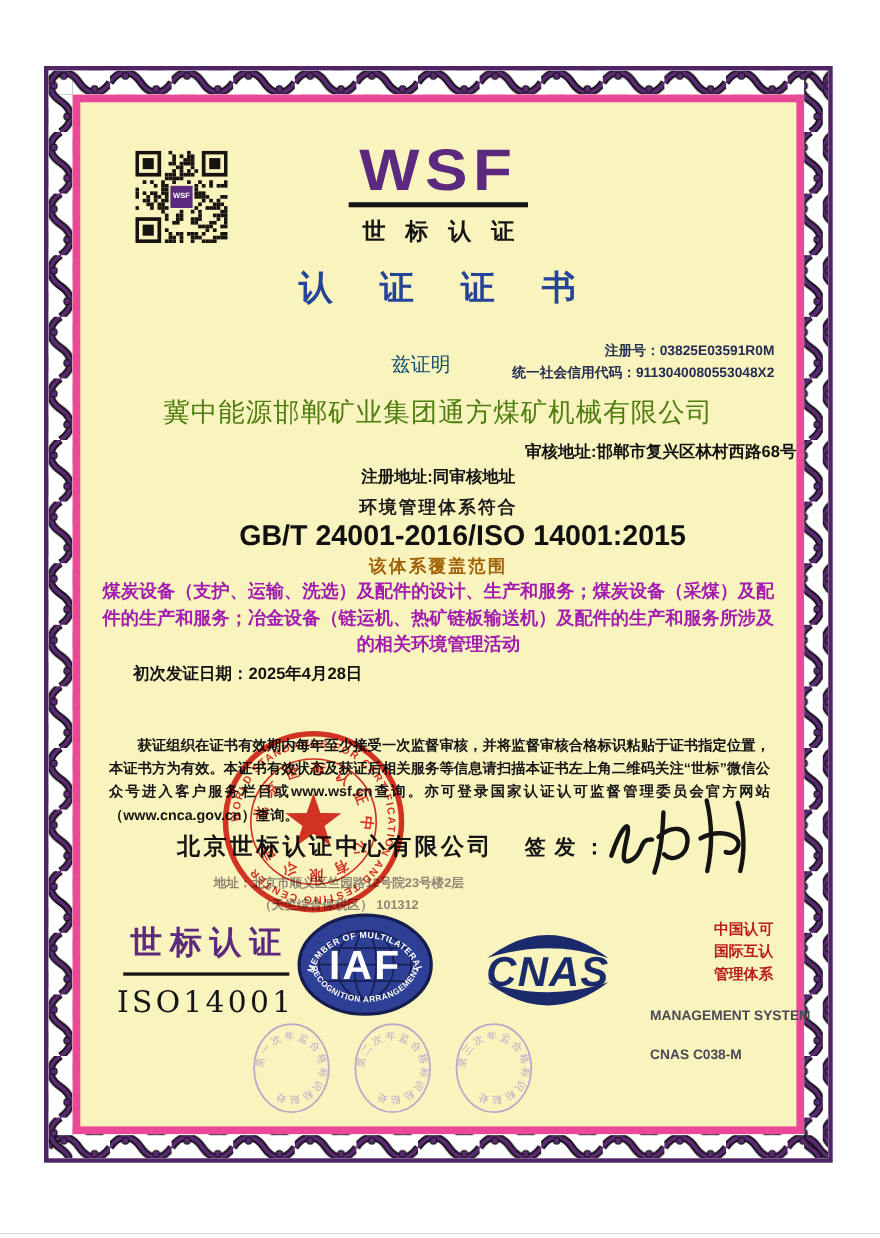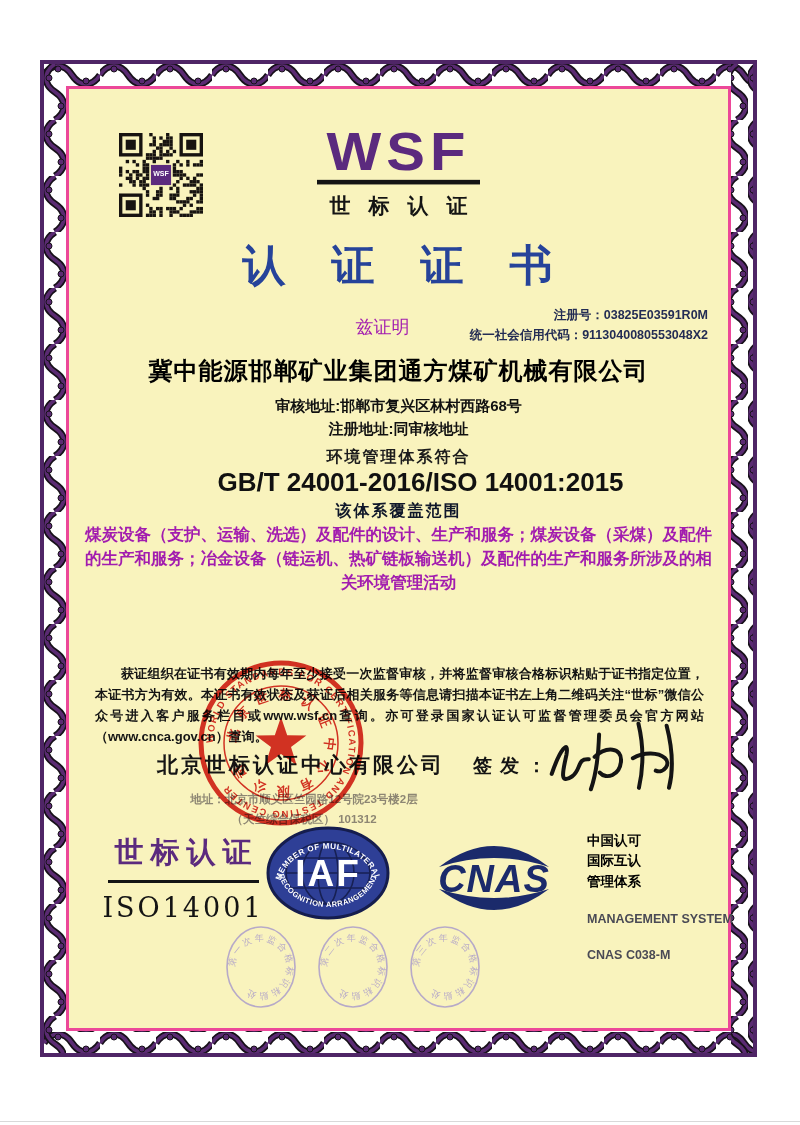--- a/index.html
+++ b/index.html
@@ -2,42 +2,42 @@
 <html><head>
 <meta charset="utf-8">
 <style>
   html,body{margin:0;padding:0;width:800px;height:1125px;background:#ffffff;
     font-family:"Liberation Sans",sans-serif;position:relative;overflow:hidden;}
   
   .frame{position:absolute;left:40px;top:60px;width:709px;height:989px;
     border:4px solid #4f2566;background:#fff;}
   .frame svg.band{position:absolute;left:0;top:0;width:100%;height:100%;}
   .inner{position:absolute;left:22px;top:22px;right:22px;bottom:22px;
-    border:3px solid #ec4899;background:#f9f3bd;}
+    border:7px solid #ec4899;background:#f9f3bd;}
   .content{position:absolute;left:0;top:0;right:0;bottom:0;}
   .content > div{position:absolute;}
   .ctr{left:0;right:0;text-align:center;}
   
   .qr{left:50px;top:44px;width:84px;height:84px;}
   .wsf-logo{top:34px;}
   .wsf-text{display:inline-block;font-weight:bold;font-size:58px;line-height:0.95;
     color:#5b2a7e;letter-spacing:5px;border-bottom:5px solid #141414;padding:0 10px 4px 10px;
     transform:scaleY(.92);}
   .wsf-sub{font-size:21px;font-weight:bold;color:#141414;letter-spacing:18px;text-indent:18px;margin-top:5px;}
-  .title{top:148px;font-size:43px;font-weight:bold;color:#26439a;word-spacing:30px;letter-spacing:2px;}
-  .certify{top:226px;font-size:18px;color:#a21caf;transform:translateX(-16px);}
+  .title{top:148px;font-size:31px;font-weight:bold;color:#26439a;word-spacing:30px;letter-spacing:2px;}
+  .certify{top:226px;font-size:18px;color:#0c4a6e;transform:translateX(-16px);}
   .reg-block{top:216px;right:20px;width:292px;text-align:right;font-size:12.5px;
     font-weight:bold;color:#232c54;line-height:1.6;}
   
-  .company{top:266px;font-size:24px;font-weight:bold;color:#000000;letter-spacing:1px;}
-  .addr1{top:308px;font-size:15px;font-weight:bold;color:#111;}
+  .company{top:266px;font-size:24px;font-weight:normal;color:#4d7c0f;letter-spacing:1px;}
+  .addr1{top:308px;font-size:15px;font-weight:bold;color:#111;text-align:right;}
   .addr2{top:331px;font-size:15px;font-weight:bold;color:#111;}
   .sysline{top:358px;font-size:16px;font-weight:bold;color:#1c1c1c;letter-spacing:2px;}
   .stdcode{top:378px;font-size:26px;font-weight:bold;color:#111;margin-left:44px;}
-  .scopehead{top:412px;font-size:16px;font-weight:bold;color:#0f172a;letter-spacing:2px;}
+  .scopehead{top:412px;font-size:16px;font-weight:bold;color:#a16207;letter-spacing:2px;}
   .scope{top:434px;left:16px;right:16px;font-size:16.5px;font-weight:bold;color:#a21caf;
     line-height:1.45;text-align:center;}
   .date1{top:510px;left:48px;font-size:15px;font-weight:bold;color:#111;}
   .date2{top:535px;left:40px;font-size:15px;font-weight:bold;color:#111;}
   .notice{top:574px;left:26px;right:24px;font-size:13px;font-weight:bold;color:#141414;
     line-height:1.62;text-align:justify;text-indent:2em;}
   
   .issuer-name{top:662px;left:88px;font-size:21px;font-weight:bold;color:#141414;letter-spacing:3px;}
   .sign-label{top:664px;left:404px;font-size:19px;font-weight:bold;color:#141414;letter-spacing:8px;}
   .signature{top:622px;left:468px;width:170px;height:100px;}
@@ -45,21 +45,21 @@
     font-weight:bold;color:#8d8673;line-height:1.75;}
   
   .brand-block{top:744px;left:26px;width:176px;text-align:center;}
   .brand-name{display:inline-block;font-size:29px;font-weight:bold;color:#5b2a7e;
     letter-spacing:7px;text-indent:7px;border-bottom:3px solid #141414;padding-bottom:7px;}
   .brand-iso{font-family:"DejaVu Serif",serif;font-size:27px;font-weight:normal;color:#141414;
     letter-spacing:3px;margin-top:9px;}
   .iaf{top:736px;left:196px;width:126px;height:96px;}
   .cnas{top:748px;left:346px;width:158px;height:82px;}
   .accr{top:742px;left:518px;width:170px;text-align:left;}
-  .accr .cn{font-size:13.5px;color:#000000;font-weight:bold;line-height:1.5;}
+  .accr .cn{font-size:13.5px;color:#b91c1c;font-weight:bold;line-height:1.5;text-align:center;}
   .accr .en{font-size:12.5px;color:#4a4a55;font-weight:bold;line-height:1.45;margin-top:18px;}
   .stickers{top:834px;left:152px;width:360px;display:flex;gap:12px;}
   .stamp{left:124px;top:566px;width:176px;height:176px;opacity:.88;mix-blend-mode:multiply;}
   .scan-edge{position:absolute;left:0;right:0;bottom:3px;height:1px;background:#d9d9d9;}
 </style>
 </head>
 <body>
 
 <div class="frame">
   <svg class="band" width="709" height="989" viewBox="0 0 709 989" aria-hidden="true">
@@ -286,20 +286,21 @@
 
     <div class="ctr company">冀中能源邯郸矿业集团通方煤矿机械有限公司</div>
     <div class="ctr addr1">审核地址:邯郸市复兴区林村西路68号</div>
     <div class="ctr sysline">环境管理体系符合</div>
 
     <div class="ctr addr2">注册地址:同审核地址</div>
     <div class="ctr stdcode">GB/T 24001-2016/ISO 14001:2015</div>
     <div class="ctr scopehead">该体系覆盖范围</div>
     <div class="scope">煤炭设备（支护、运输、洗选）及配件的设计、生产和服务；煤炭设备（采煤）及配件的生产和服务；冶金设备（链运机、热矿链板输送机）及配件的生产和服务所涉及的相关环境管理活动</div>
 
+    <div class="date1">初次发证日期：2025年4月28日</div>
 
     <div class="notice">获证组织在证书有效期内每年至少接受一次监督审核，并将监督审核合格标识粘贴于证书指定位置，本证书方为有效。本证书有效状态及获证后相关服务等信息请扫描本证书左上角二维码关注“世标”微信公众号进入客户服务栏目或www.wsf.cn查询。亦可登录国家认证认可监督管理委员会官方网站（www.cnca.gov.cn）查询。</div>
 
     <div class="issuer-name">北京世标认证中心有限公司</div>
     <div class="sign-label">签发：</div>
     <div class="signature">
       <svg width="170" height="100" viewBox="0 0 170 100">
         <g fill="none" stroke="#141414" stroke-width="4" stroke-linecap="round" transform="rotate(-4 85 50)">
           <path d="M14,58 C24,34 34,24 30,40 C26,54 20,70 34,62 C44,56 40,44 52,46"></path>
           <path d="M64,22 C62,42 58,62 52,76"></path>

